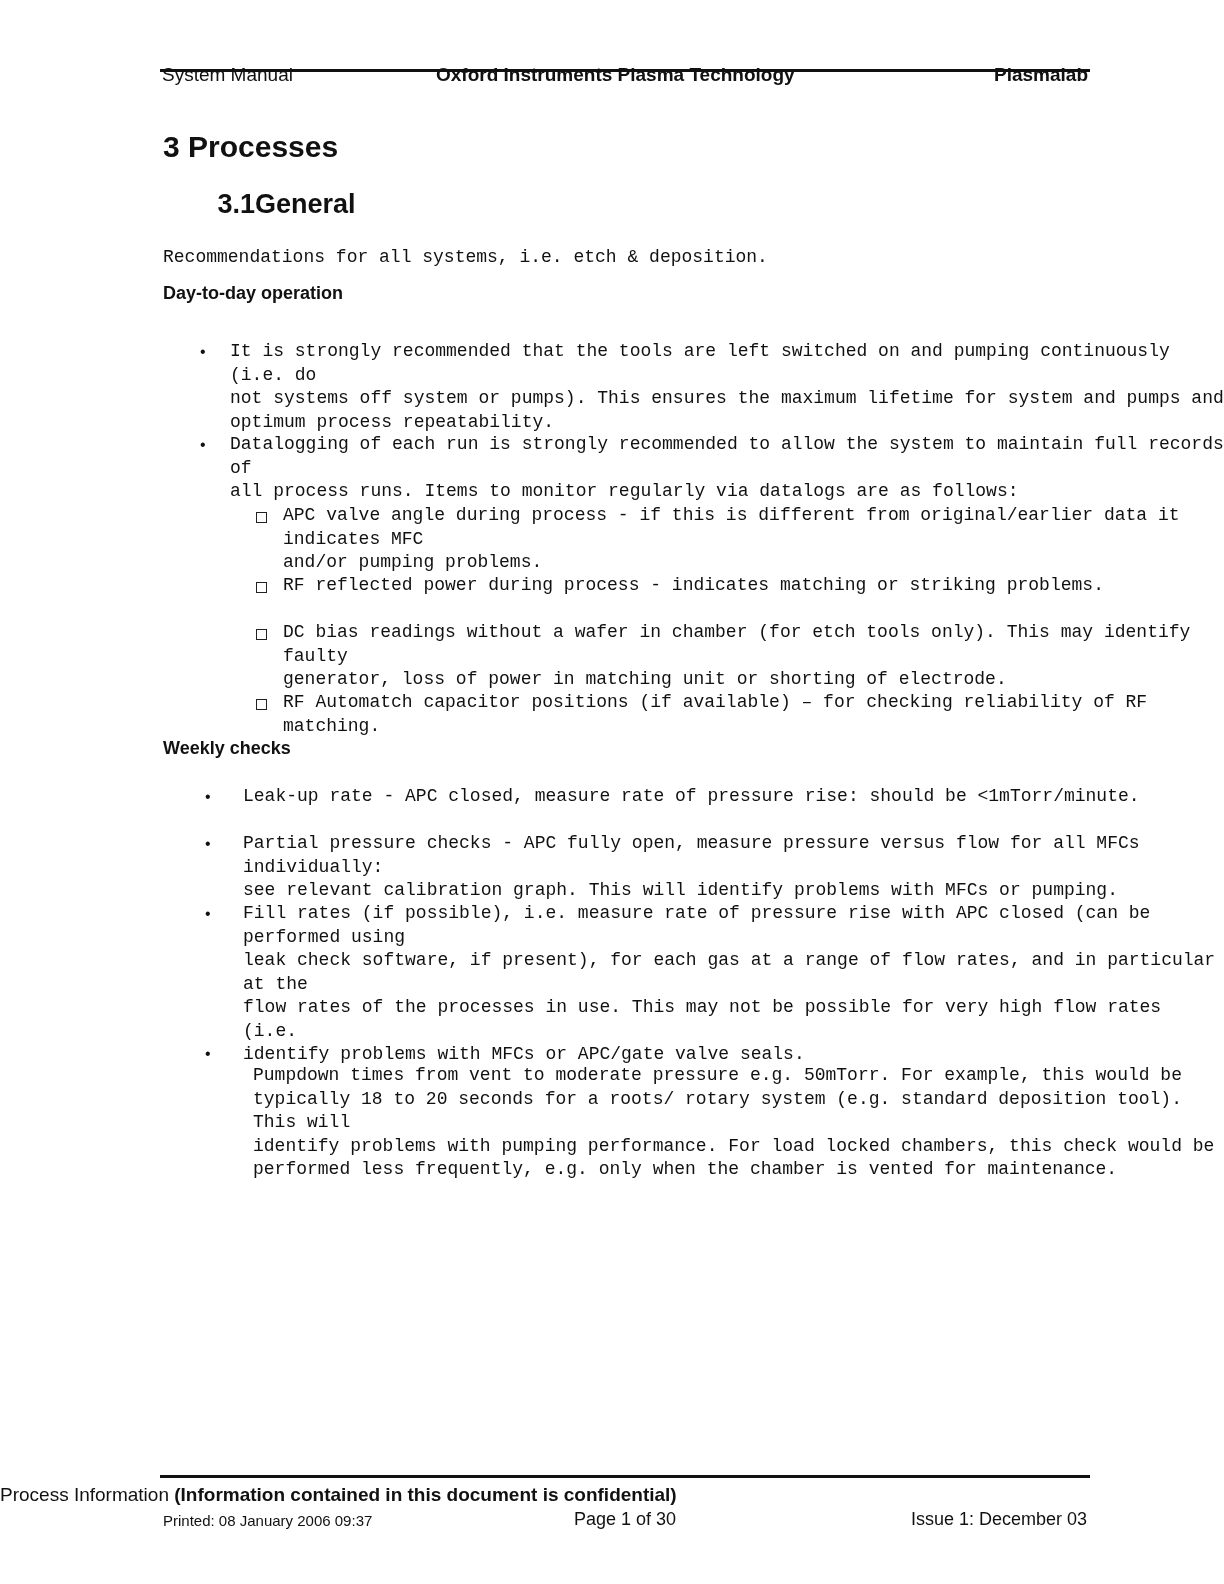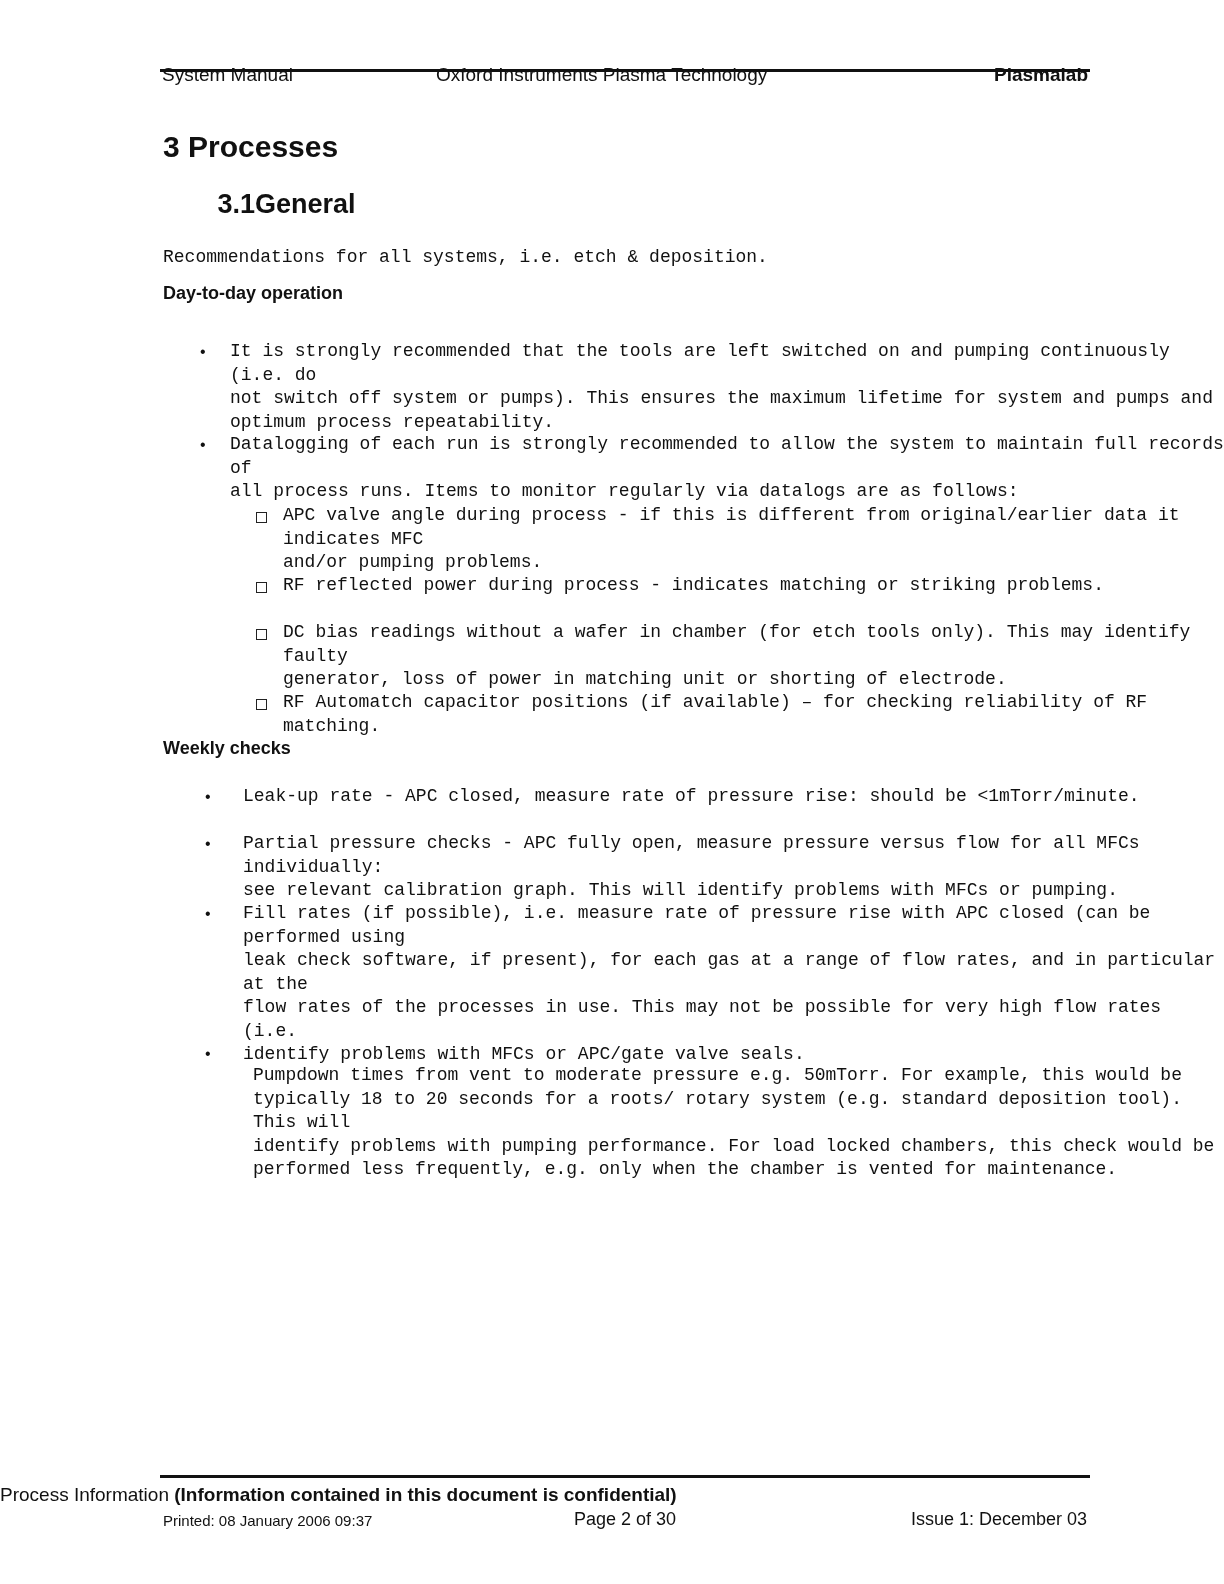--- a/index.html
+++ b/index.html
@@ -1,21 +1,21 @@
 <!DOCTYPE html>
 <html><head>
 <meta charset="utf-8">
 <style>
   html, body { margin: 0; padding: 0; background: #ffffff; }
   body { width: 1224px; height: 1584px; position: relative; overflow: hidden;
          font-family: "Liberation Sans", "DejaVu Sans", sans-serif; color: #111; }
   .hdr { position: absolute; left: 162px; top: 44px; width: 926px; height: 26px; }
   .hdr span { position: absolute; top: 0; font-size: 19px; margin-top: 20px; }
   .hdr .l { left: 0; }
-  .hdr .c { left: 274px; font-weight: normal; }
+  .hdr .c { left: 274px; font-weight: bold; }
   .hdr .r { right: 0; font-weight: bold; }
   .rule-top { position: absolute; left: 160px; top: 69px; width: 930px; height: 3px; background: #111; }
   h1 { position: absolute; left: 163px; top: 130px; margin: 0; font-size: 30px; font-weight: bold; }
   h2 { position: absolute; left: 163px; top: 189px; margin: 0; font-size: 27px; font-weight: bold; text-align: right; }
   h2 .num { display: inline-block; width: 92px; }
   .p { position: absolute; font-size: 18px; line-height: 23.5px; font-family: Liberation Mono, monospace; }
   .sub { position: absolute; font-size: 18px; font-weight: bold; }
   .bul { position: absolute; font-size: 16px; }
   .box { position: absolute; width: 9px; height: 9px; border: 1.3px solid #222; }
   .rule-bot { position: absolute; left: 160px; top: 1475px; width: 930px; height: 3px; background: #111; }
@@ -36,21 +36,21 @@
 <h1><span>3</span>&nbsp;<span>Processes</span></h1>
 <h2><span class="num">3.1</span><span>General</span></h2>
 
 <div class="p" style="left:163px;top:246px;">Recommendations for all systems, i.e. etch &amp; deposition.</div>
 
 <div class="sub" style="left:163px;top:283px;">Day-to-day operation</div>
 
 <div class="bul" style="left:200px;top:343px;">•</div>
 <div class="p" style="left:230px;top:340px;">
   <div>It is strongly recommended that the tools are left switched on and pumping continuously (i.e. do</div>
-  <div>not switch off system or pumps). This ensures the maximum lifetime for system and pumps and</div>
+  <div>not systems off system or pumps). This ensures the maximum lifetime for system and pumps and</div>
   <div>optimum process repeatability.</div>
 </div>
 
 <div class="bul" style="left:200px;top:436px;">•</div>
 <div class="p" style="left:230px;top:433px;">
   <div>Datalogging of each run is strongly recommended to allow the system to maintain full records of</div>
   <div>all process runs. Items to monitor regularly via datalogs are as follows:</div>
 </div>
 
 <div class="box" style="left:256px;top:512px;"></div>
@@ -103,14 +103,14 @@
   <div>identify problems with pumping performance. For load locked chambers, this check would be</div>
   <div>performed less frequently, e.g. only when the chamber is vented for maintenance.</div>
 </div>
 
 <div class="rule-bot"></div>
 <div class="ft1">
   <span>Process Information</span>
   <b>(Information contained in this document is confidential)</b>
 </div>
 <div class="ft2" style="left:163px;font-size:15px;top:1512px;">Printed: 08 January 2006 09:37</div>
-<div class="ft2" style="left:574px;">Page 2 of 30</div>
+<div class="ft2" style="left:574px;">Page 1 of 30</div>
 <div class="ft2" style="right:137px;">Issue 1: December 03</div>
 
 </body></html>

